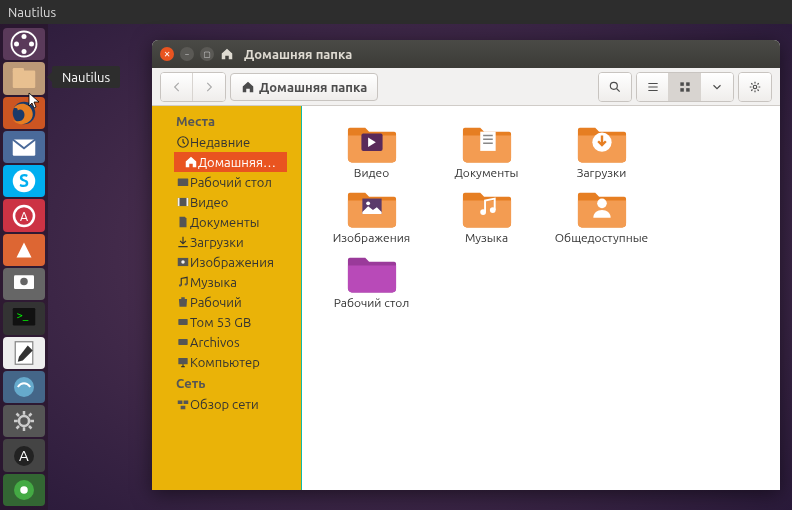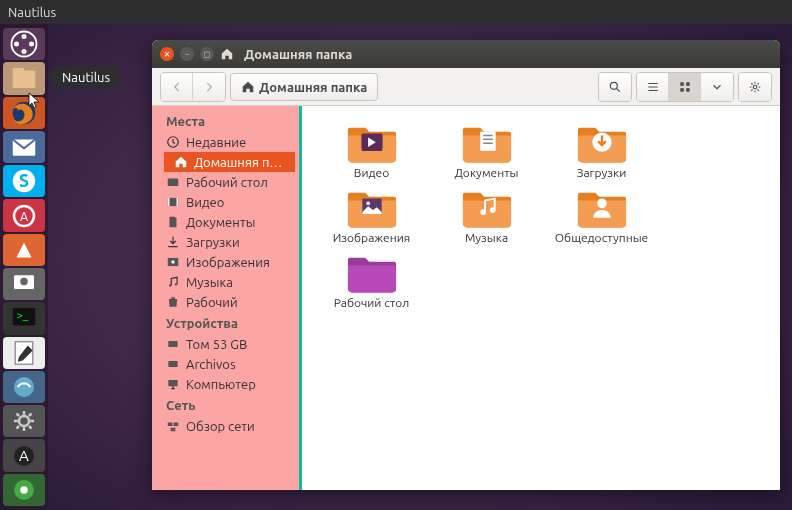--- a/index.html
+++ b/index.html
@@ -26,23 +26,23 @@
 .tb-btn { width: 32px; height: 28px; display: flex; align-items: center; justify-content: center; cursor: pointer; background: linear-gradient(#fff, #efedeb); border-right: 1px solid #d8d4d0; }
 .tb-btn:last-child { border-right: none; }
 .tb-btn.disabled { color: #aaa; }
 .path-btn { display: flex; align-items: center; gap: 4px; padding: 0 10px; height: 28px; border: 1px solid #c8c4c0; border-radius: 4px; background: linear-gradient(#fff,#efedeb); font-size: 13px; font-weight: bold; color: #4c4c4c; cursor: pointer; }
 .spacer { flex: 1; }
 .tb-btn.active { background: #d8d4d0; }
 .tb-btn svg { width: 14px; height: 14px; fill: #4c4c4c; }
 .tb-btn.disabled svg { fill: #bbb; }
 
 .body { flex: 1; display: flex; overflow: hidden; }
-.sidebar { width: 150px; background: #fca5a5; border-right: 3px solid #14b8a6; overflow-y: auto; padding: 4px 4px; }
+.sidebar { width: 150px; background: #eab308; border-right: 1px solid #14b8a6; overflow-y: auto; padding: 4px 14px; }
 .side-header { padding: 4px 10px; font-size: 13px; font-weight: bold; color: #555; }
-.side-item { display: flex; align-items: center; gap: 6px; padding: 2px 10px; font-size: 13px; color: #333; cursor: pointer; min-height: 20px; }
+.side-item { display: flex; align-items: center; padding: 2px 10px; font-size: 13px; color: #333; cursor: pointer; min-height: 20px; }
 .side-item.sel { background: #e95420; color: #fff; margin-left: 8px; }
 .side-item svg { width: 14px; height: 14px; fill: #555; flex-shrink: 0; }
 .side-item.sel svg { fill: #fff; }
 .side-item span { white-space: nowrap; overflow: hidden; text-overflow: ellipsis; }
 
 .content { flex: 1; background: #fff; padding: 12px; display: flex; flex-wrap: wrap; align-content: flex-start; gap: 0; overflow-y: auto; }
 .folder { width: 115px; display: flex; flex-direction: column; align-items: center; gap: 2px; cursor: pointer; padding: 4px; }
 .folder-icon { width: 52px; height: 42px; position: relative; }
 .folder-bg { position: absolute; inset: 0; }
 .folder-fg { position: absolute; inset: 0; display: flex; align-items: center; justify-content: center; color: #fff; }
@@ -280,21 +280,20 @@
           </svg>
           <span>Музыка</span>
         </div>
       <div class="side-item">
           <svg viewBox="0 0 24 24">
             <path d="M5 7h14l-1 13H6zM9 4h6v3H9z"></path>
           </svg>
           <span>Рабочий</span>
         </div>
 
-      <div class="side-header">Устройства</div>
       <div class="side-item">
           <svg viewBox="0 0 24 24">
             <rect x="4" y="7" width="16" height="10" rx="1"></rect>
           </svg>
           <span>Том 53 GB</span>
         </div>
       <div class="side-item">
           <svg viewBox="0 0 24 24">
             <rect x="4" y="7" width="16" height="10" rx="1"></rect>
           </svg>

